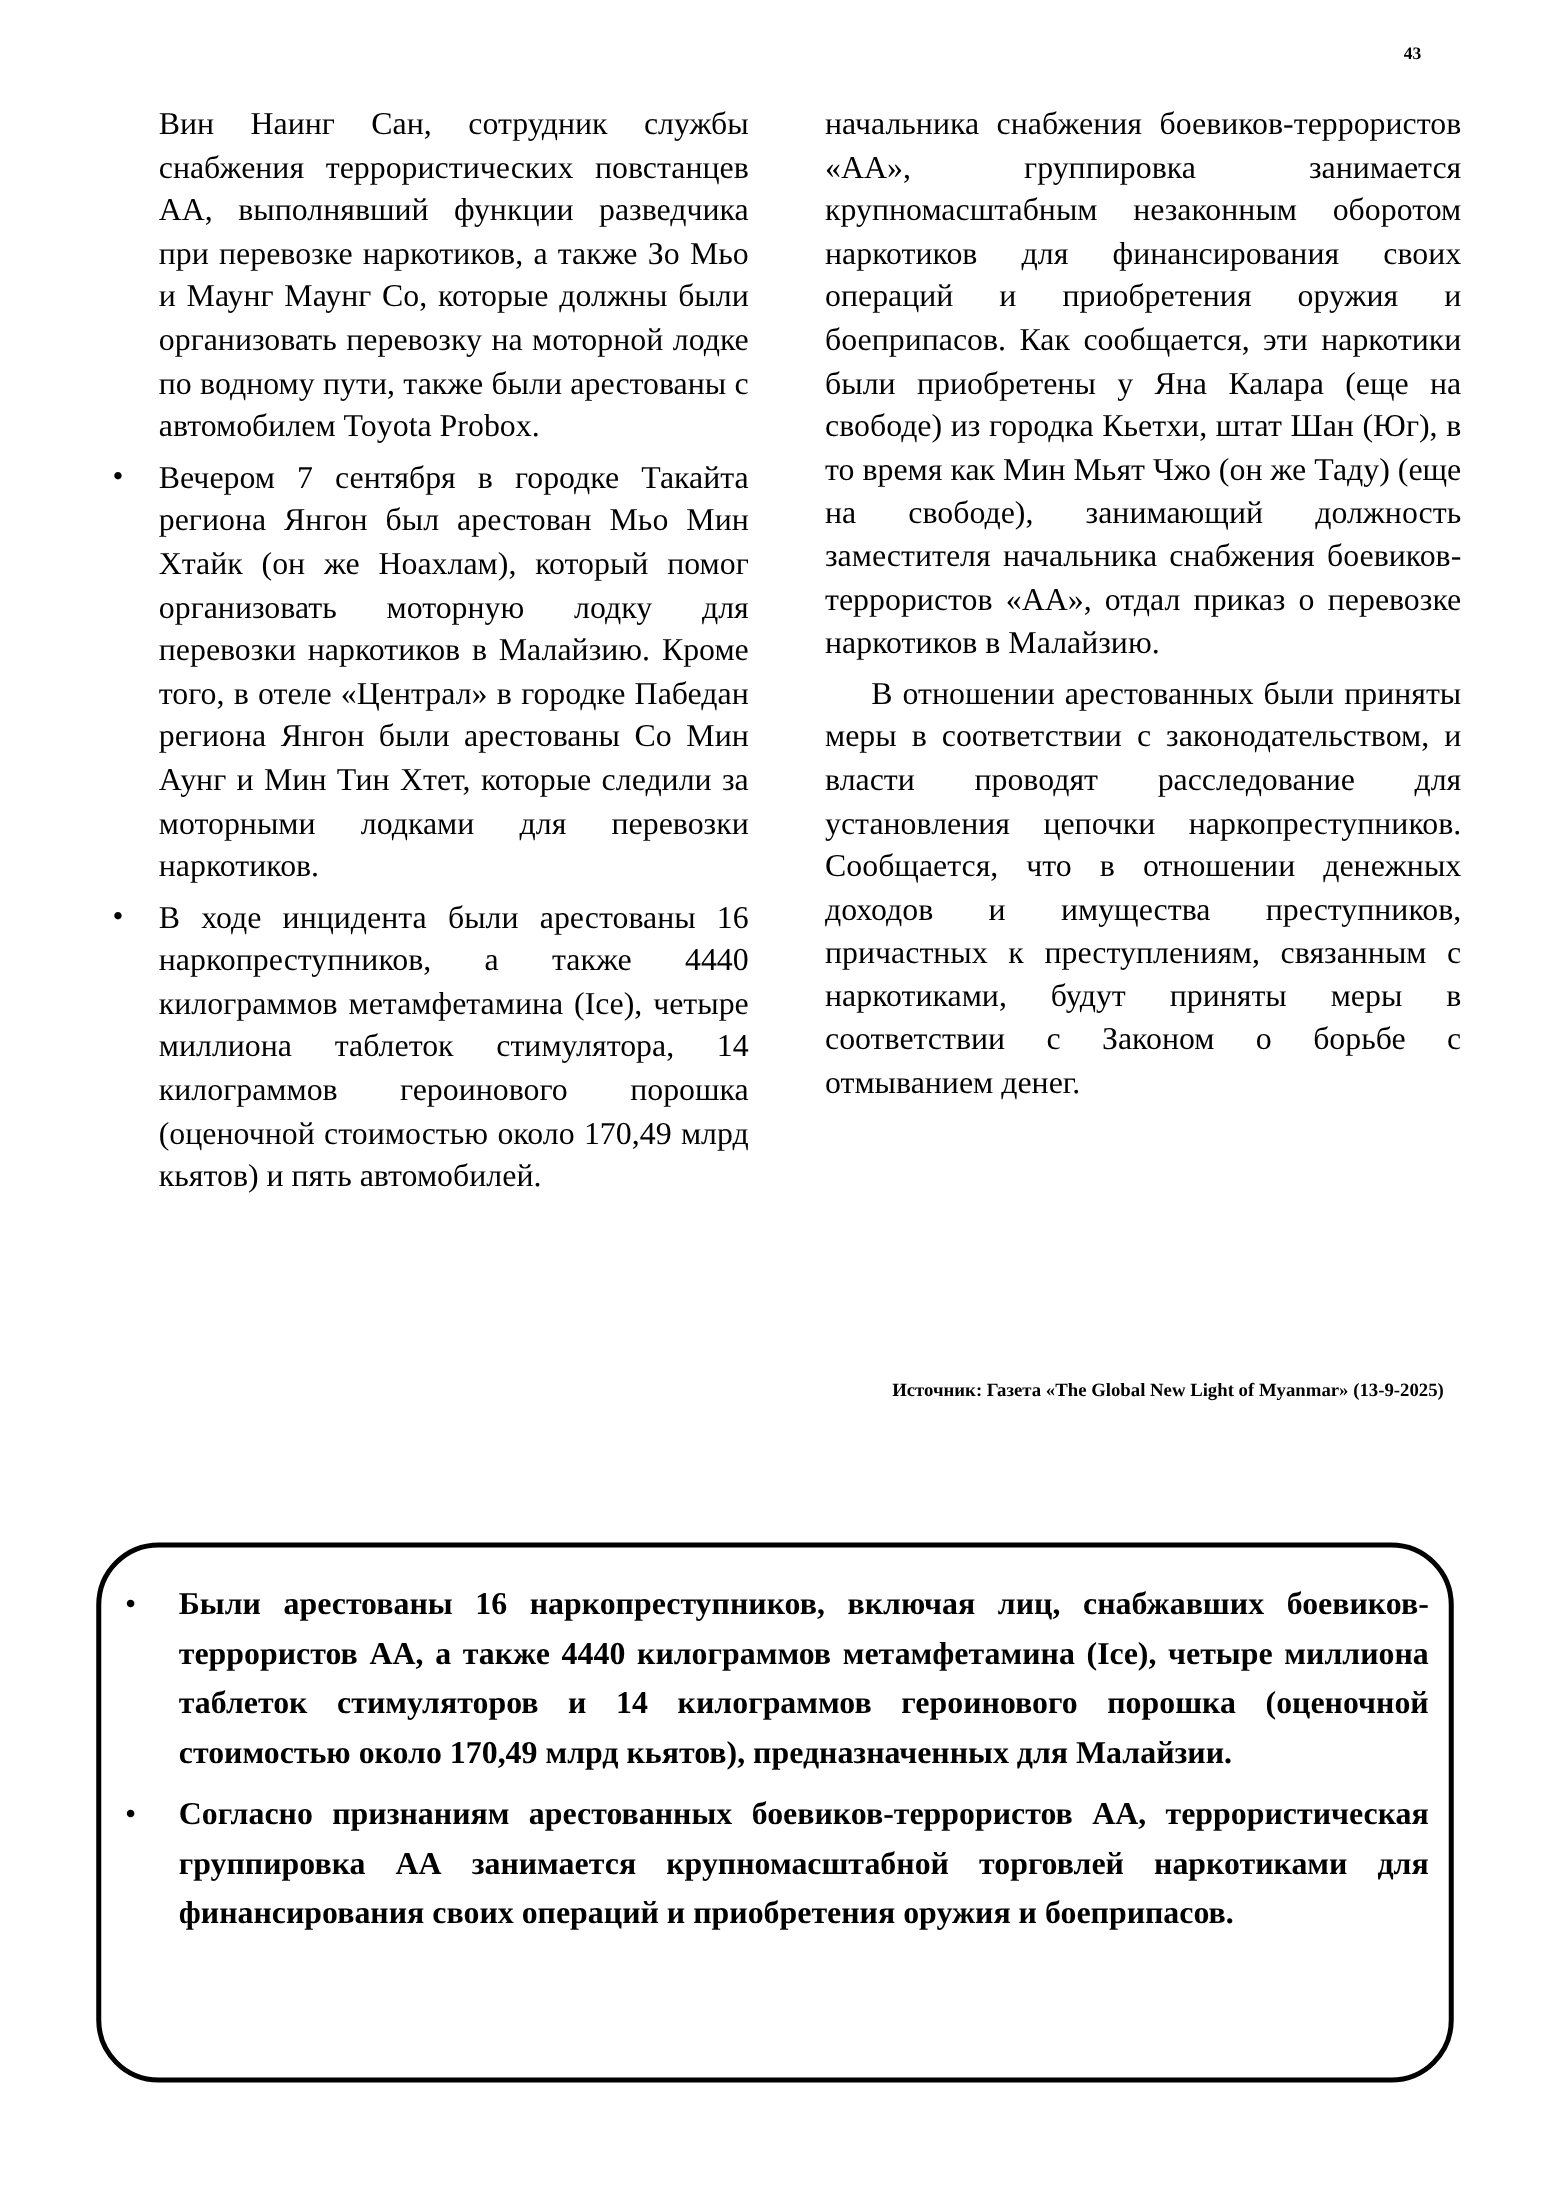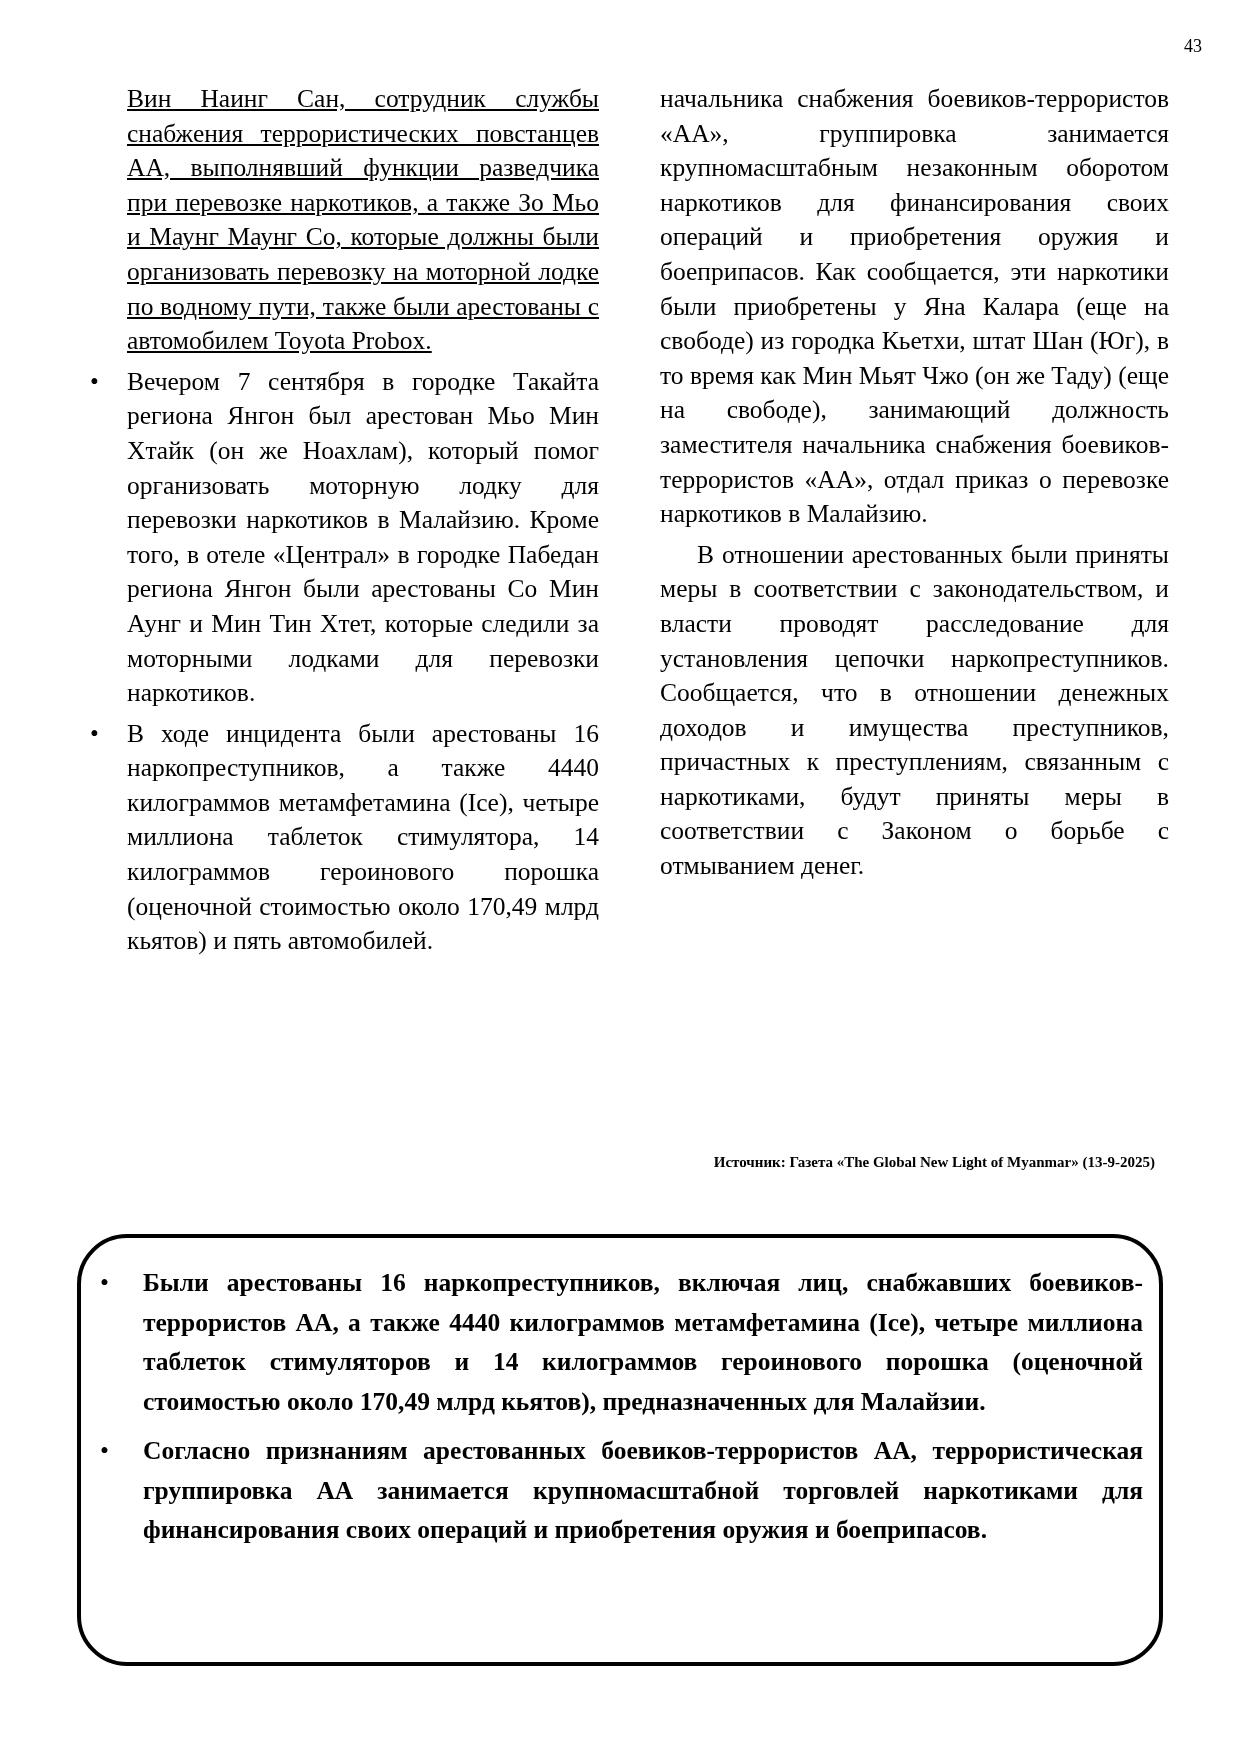--- a/index.html
+++ b/index.html
@@ -1,40 +1,40 @@
 <!DOCTYPE html>
 <html><head>
 <meta charset="utf-8">
 <style>
   html, body { margin: 0; padding: 0; background: #ffffff; }
   body {
     width: 1241px; height: 1755px; position: relative; overflow: hidden;
     font-family: "Liberation Serif", "DejaVu Serif", serif; color: #000;
   }
   .page-number {
-    position: absolute; top: 36px; left: 1184px;
-    font-size: 18px; font-weight: normal;
+    position: absolute; top: 36px; left: 1123px;
+    font-size: 14px; font-weight: bold;
   }
   .col {
     position: absolute; top: 82px;
     font-size: 25.5px; line-height: 34.6px;
     text-align: justify; text-align-last: left;
   }
   .col-left { left: 90px; width: 509px; }
   .col-right { left: 640px; width: 509px; margin-left: 20px; }
   .col p { margin: 0; }
-  .indent-block { padding-left: 37px; text-decoration: underline; }
+  .indent-block { padding-left: 37px; }
   .bullet-item { position: relative; padding-left: 37px; margin-top: 6px !important; }
   .bullet-item .bullet {
     position: absolute; left: 0; top: 0; width: 20px; font-size: 25px;
   }
   .para-indent { text-indent: 37px; }
   .gap { margin-top: 6px !important; }
   .source {
-    position: absolute; top: 1154px; left: 665px; width: 490px;
+    position: absolute; top: 1105px; left: 665px; width: 490px;
     font-size: 15px; font-weight: bold; text-align: right; white-space: nowrap;
   }
   .summary-box {
     position: absolute; left: 77px; top: 1234px; width: 1086px; height: 432px;
     border: 4px solid #000; border-radius: 50px; box-sizing: border-box;
   }
   .summary-list {
     position: absolute; left: 100px; top: 1263px; width: 1043px;
     font-size: 25.5px; line-height: 39.5px; font-weight: bold;
     text-align: justify; text-align-last: left;

